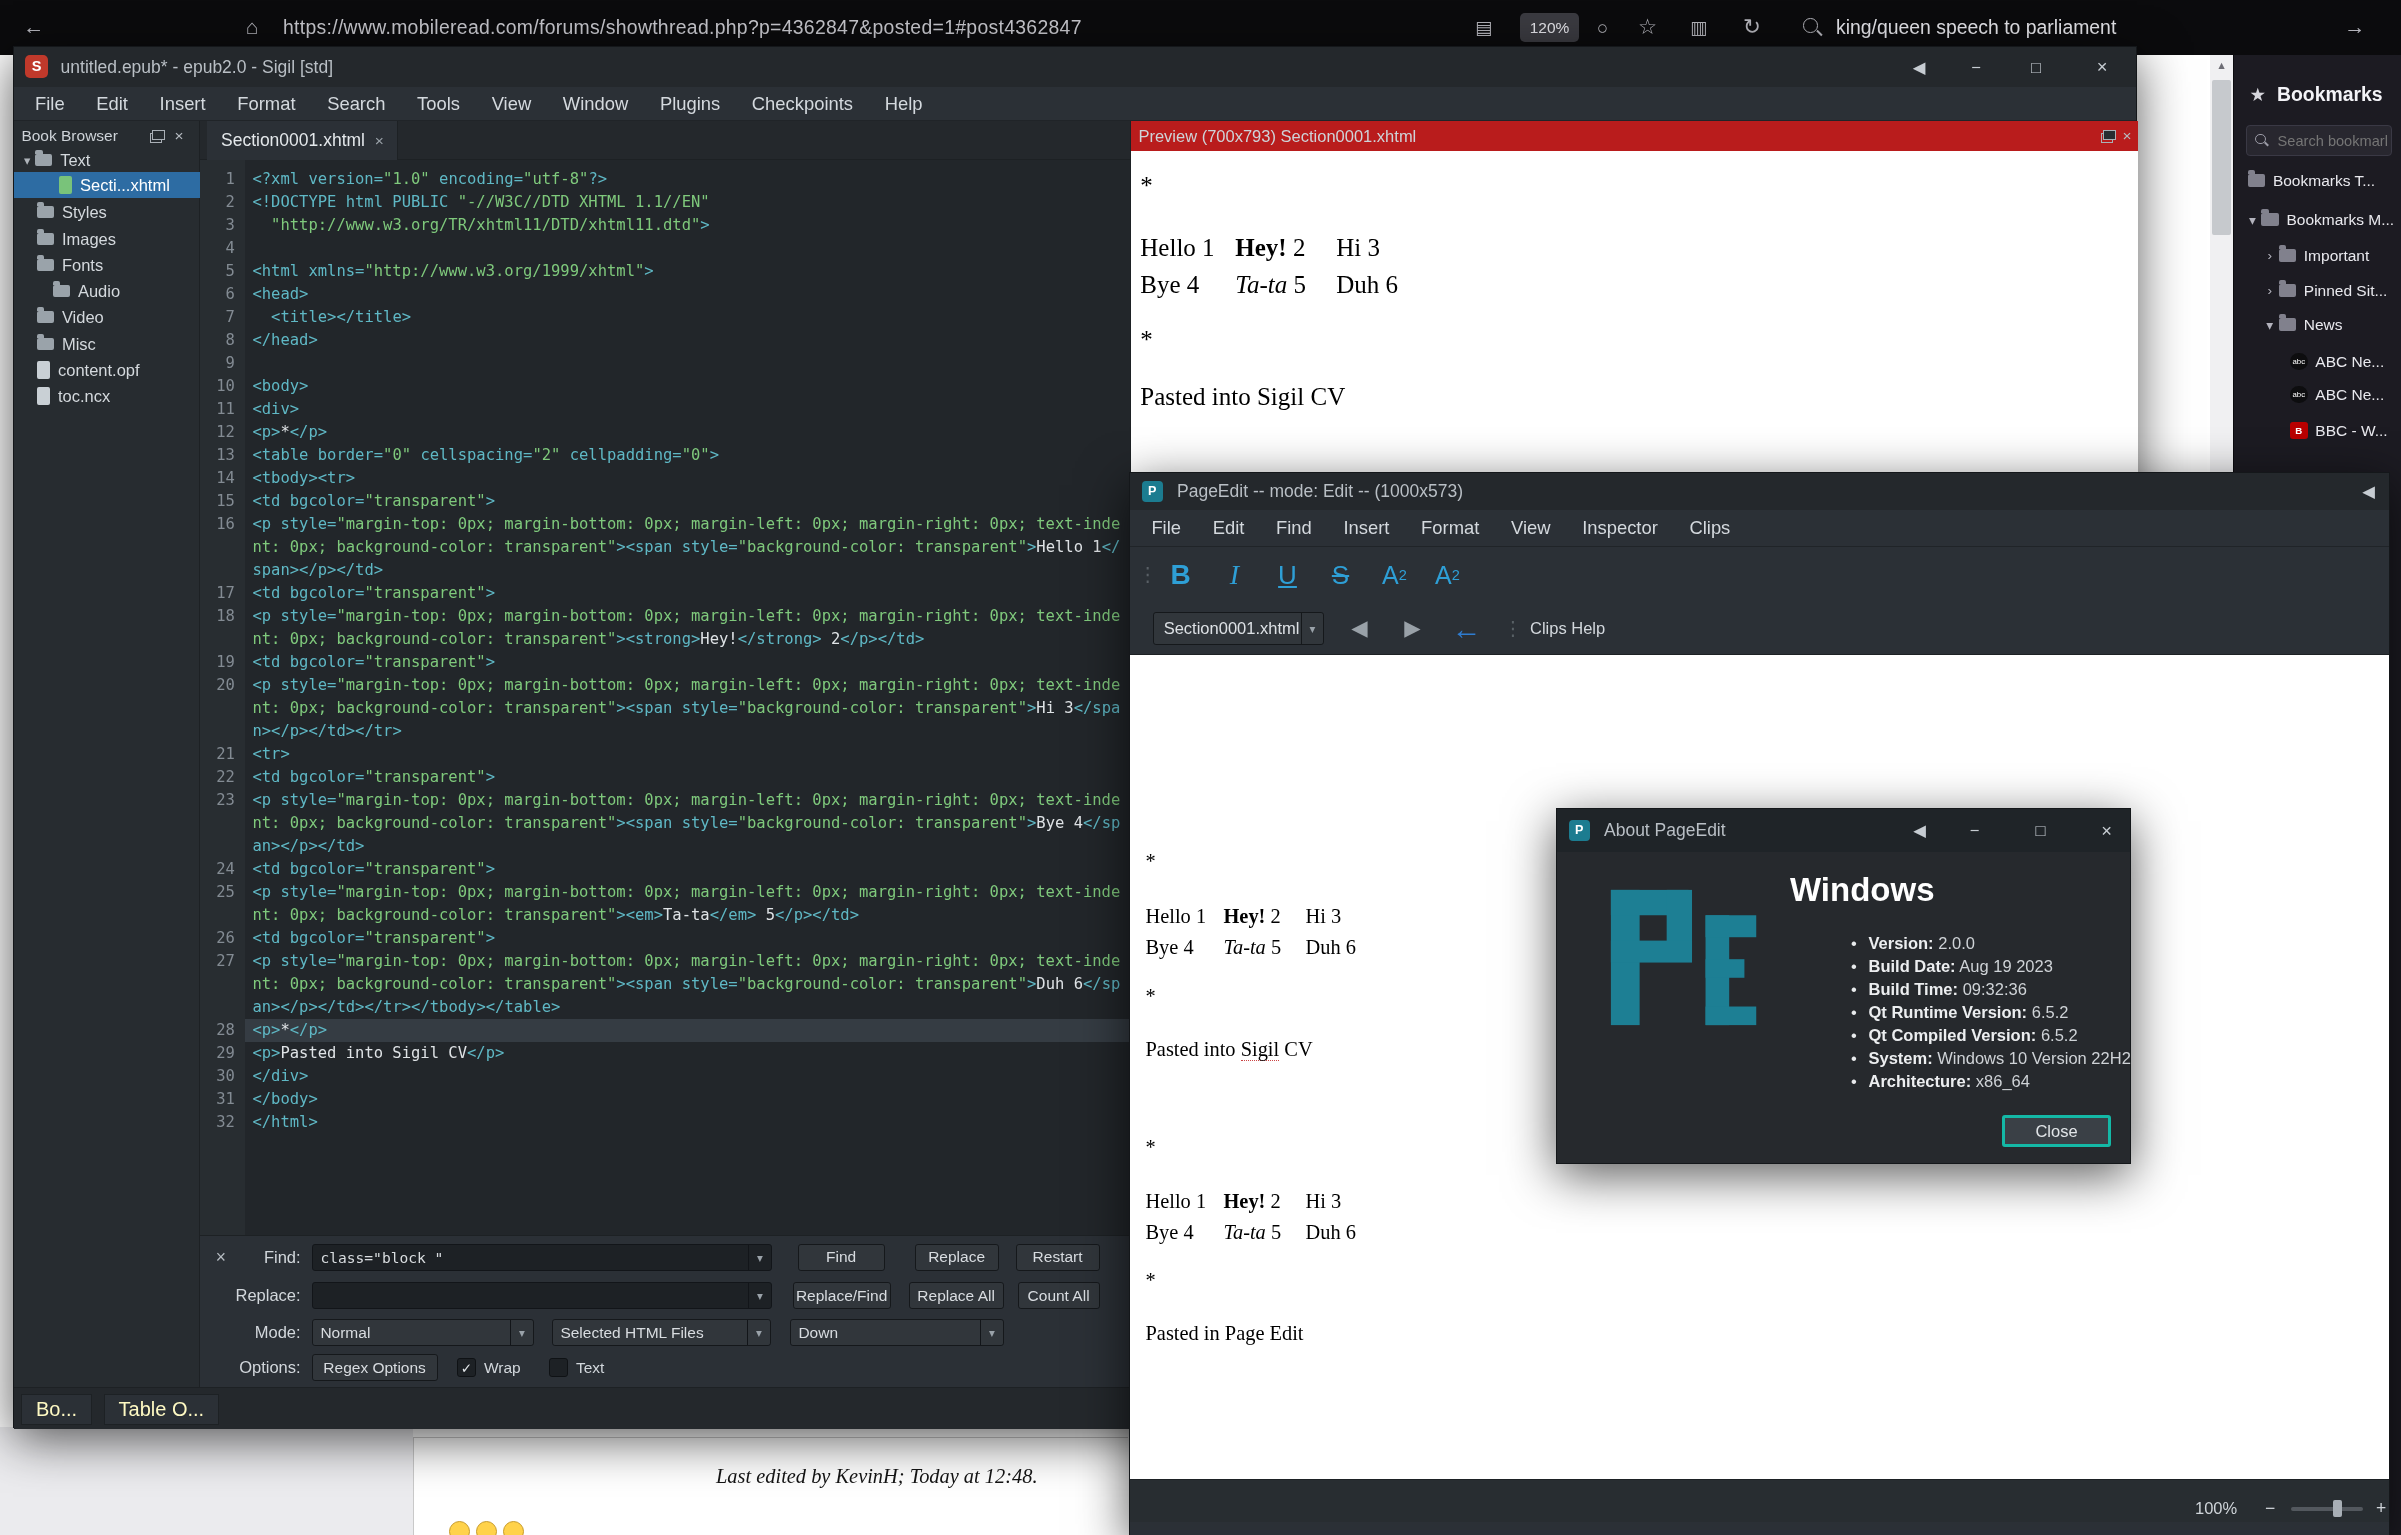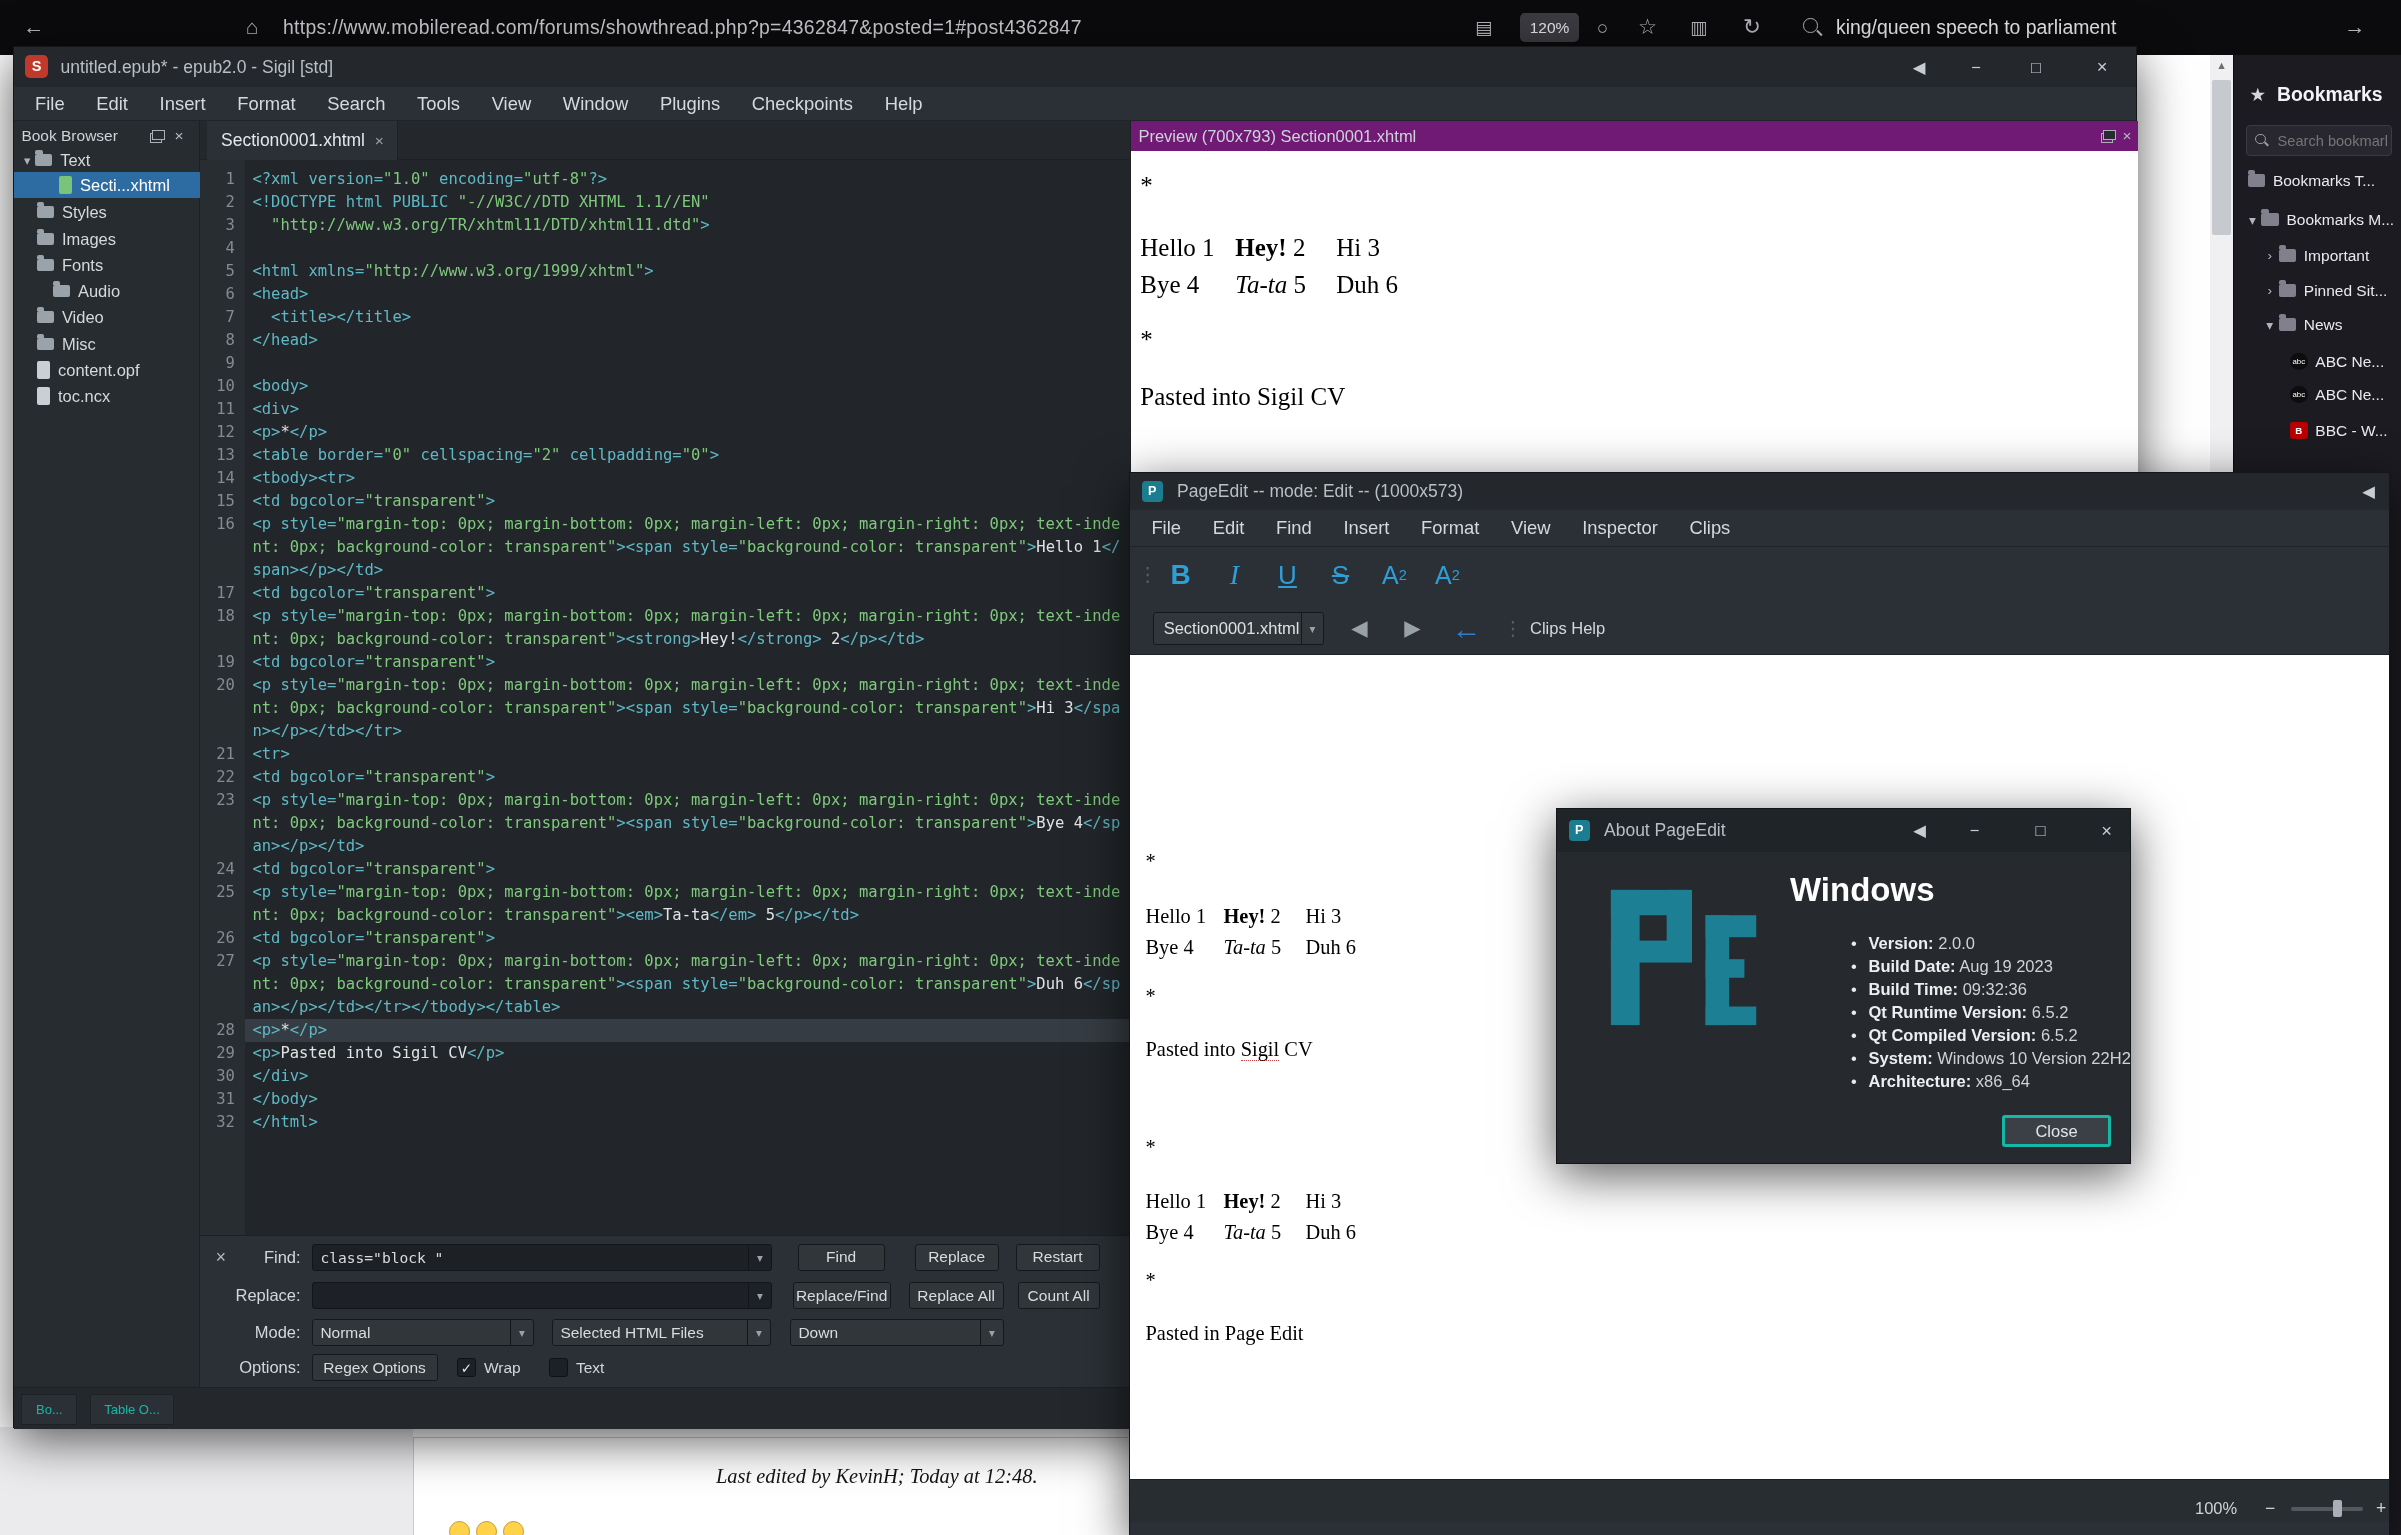--- a/index.html
+++ b/index.html
@@ -79,24 +79,24 @@
   .fr-combo input{flex:1;background:transparent;border:none;outline: none;color:#d9dde0;font:14.6px "DejaVu Sans Mono",monospace;padding-left:7.8px;min-width:0;}
   .fr-sel{position:absolute;height:27px;background:#31363b;border:1px solid #15181b;border-radius:2.9px;box-sizing:border-box;display:flex;align-items:center;}
   .fr-sel .t{flex:1;padding-left:7.8px;font-size:15.5px;color:#d8dce0;white-space:nowrap;overflow:hidden;}
   .combo-arrow{flex:0 0 21.3px;text-align:center;font-size:11.6px;color:#9aa2a9;border-left:1px solid #121519;line-height:25px;}
   .fr-btn{position:absolute;height:27px;background:#31363b;border:1px solid #15181b;border-radius:2.9px;font-size:15.5px;color:#d8dce0;display:flex;align-items:center;justify-content:center;box-sizing:border-box;}
   .chk{width:17.5px;height:17.5px;background:#1d2125;border:1px solid #0f1215;border-radius:2.9px;display:flex;align-items:center;justify-content:center;font-size:13.6px;color:#e2e6e9;flex:0 0 17.5px;}
   .chk-row{position:absolute;height:27px;display:flex;align-items:center;}
   .chk-row .lbl{margin-left:7.8px;font-size:15.5px;color:#d2d7dc;}
   
   #bottom-tabs{position:absolute;left:0;top:1340px;width:100%;height:42px;background:#24282c;border-top:1px solid #1d2124;box-sizing:border-box;}
-  .dock-tab{display:inline-flex;align-items:center;height:29px;margin:5.8px 0 0 7.8px;padding:0 13.6px;background:#2b3036;border:1px solid #1d2124;font-size:13px;color:#14b8a6;}
+  .dock-tab{display:inline-flex;align-items:center;height:29px;margin:5.8px 0 0 7.8px;padding:0 13.6px;background:#2b3036;border:1px solid #1d2124;font-size:20px;color:#fef9c3;}
   
   #preview-pane{position:absolute;left:1116px;top:74px;width:1008px;height:1266px;background:#fff;border-left:1px solid #1d2124;box-sizing:border-box;}
-  #pv-header{position:absolute;left:0;top:0;width:100%;height:30px;background:#701a75;}
+  #pv-header{position:absolute;left:0;top:0;width:100%;height:30px;background:#b91c1c;}
   #pv-header .t{position:absolute;left:7.8px;line-height:30px;font-size:16.5px;color:#ced3d8;white-space:nowrap;}
   #pv-body{position:absolute;left:0;top:30px;right:0;bottom:0;background:#fff;padding:21.3px 0 0 9.7px;
            font-family:"Liberation Serif","DejaVu Serif",serif;font-size:25px;color:#000;}
   .pv-star1{margin:0 0 29px 0;} .pv-star2{margin:23px 0 29px 0;}
   .pv-row{height:37px;line-height:37px;}
   .pc1{display:inline-block;width:95px;} .pc2{display:inline-block;width:101px;}
   
   #pageedit{left:1129px;top:472px;width:1261px;height:1064px;background:#2b3036;}
   .pe-titlebar{position:absolute;left:0;top:0;width:100%;height:37px;background:#24282c;}
   .pe-logo{position:absolute;left:11.6px;top:7.8px;width:21.3px;height:21.3px;border-radius:3.9px;background:#1c7c90;color:#fff;font-size:12.6px;font-weight:bold;display:flex;align-items:center;justify-content:center;}

